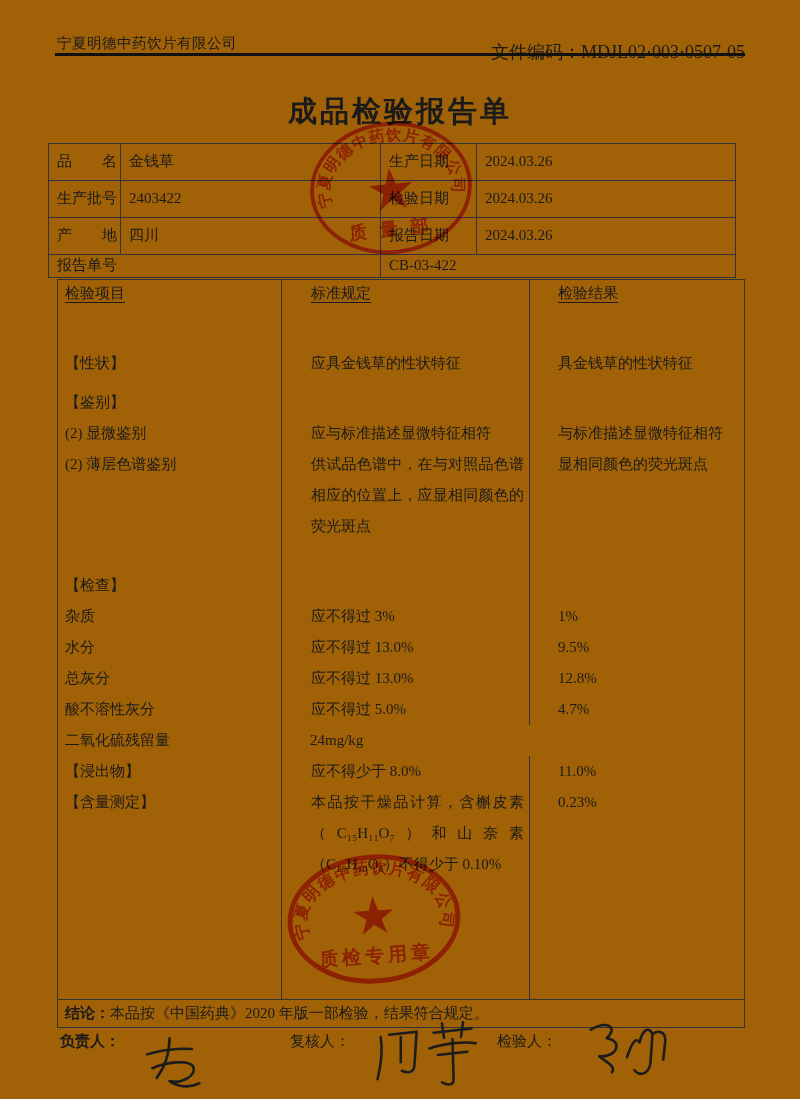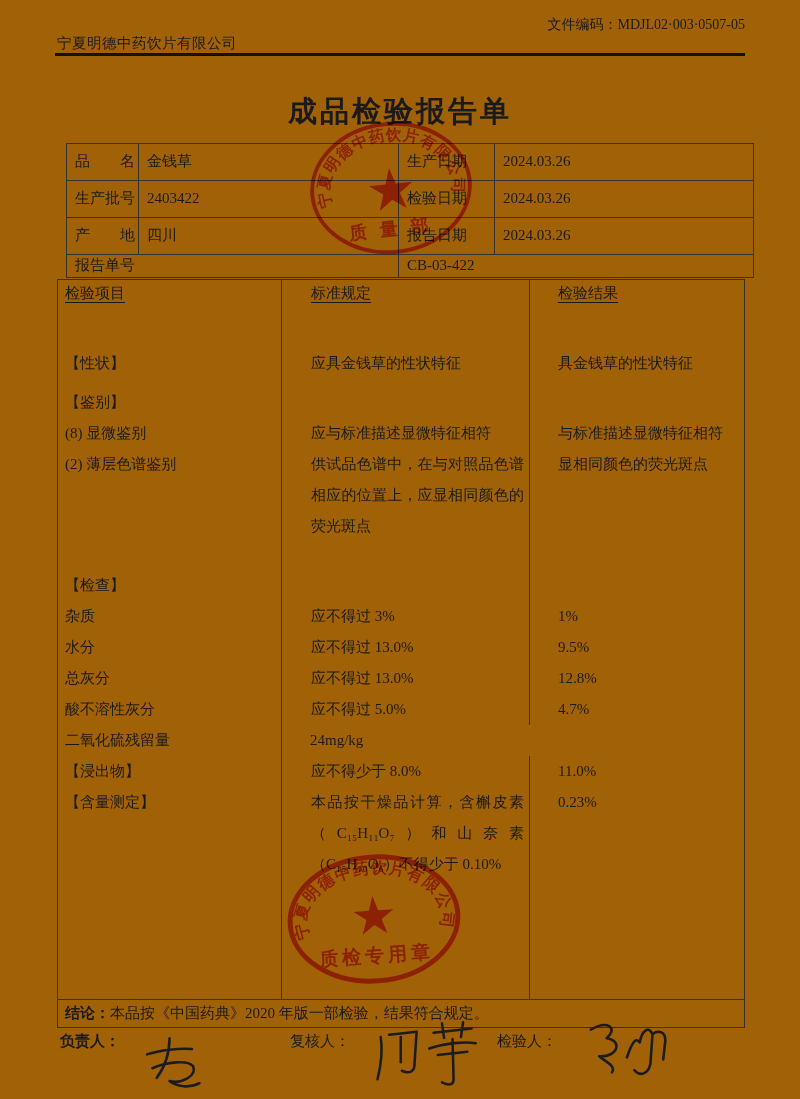--- a/index.html
+++ b/index.html
@@ -3,26 +3,26 @@
 <meta charset="utf-8">
 <style>
   html,body{margin:0;padding:0;background:#e8e8e8;}
   .page{
     position:relative;width:800px;height:1099px;background:#a16207;
     font-family:"Liberation Serif","DejaVu Serif",serif;
     color:#1a1a1a;overflow:hidden;
   }
   
   .hdr-company{position:absolute;left:57px;top:34px;font-size:14.5px;letter-spacing:.5px;}
-  .hdr-code{position:absolute;right:55px;top:16px;font-size:14px;}
+  .hdr-code{position:absolute;right:55px;top:40px;font-size:18px;}
   .hdr-rule{position:absolute;left:55px;top:53px;width:690px;height:3px;background:#111;}
   .doc-title{position:absolute;left:0;top:92px;width:800px;text-align:center;
     font-size:29px;font-weight:bold;letter-spacing:3px;}
   
-  .info-table{position:absolute;left:66px;top:143px;width:688px;border:1px solid #333;box-sizing:border-box;background:transparent;}
+  .info-table{position:absolute;left:48px;top:143px;width:688px;border:1px solid #333;box-sizing:border-box;background:transparent;}
   .irow{display:grid;grid-template-columns:72px 260px 96px 1fr;height:36px;line-height:35px;border-bottom:1px solid #333;font-size:15px;}
   .irow:last-child{border-bottom:none;grid-template-columns:332px 1fr;height:22px;line-height:21px;}
   .ic{padding-left:8px;overflow:hidden;white-space:nowrap;box-sizing:border-box;}
   .ic.bdr{border-right:1px solid #333;}
   
   .main-table{position:absolute;left:57px;top:279px;width:688px;border:1px solid #333;box-sizing:border-box;}
   .main-cols{display:flex;flex-direction:column;height:719px;}
   .row{display:grid;grid-template-columns:224px 228px 1fr;min-height:31px;line-height:31px;font-size:15px;gap:20px;}
   .row .c1{border-right:1px solid #333;padding-left:7px;box-sizing:border-box;}
   .row .c2{border-right:1px solid #333;padding:0 5px 0 9px;box-sizing:border-box;}
@@ -99,21 +99,21 @@
           <div class="c1"></div>
           <div class="c2"></div>
           <div class="c3"></div>
         </div>
       <div class="row">
         <div class="c1">【鉴别】</div>
         <div class="c2"></div>
         <div class="c3"></div>
       </div>
       <div class="row">
-        <div class="c1">(8) 显微鉴别</div>
+        <div class="c1">(2) 显微鉴别</div>
         <div class="c2">应与标准描述显微特征相符</div>
         <div class="c3">与标准描述显微特征相符</div>
       </div>
       <div class="row">
         <div class="c1">(2) 薄层色谱鉴别</div>
         <div class="c2 just">供试品色谱中，在与对照品色谱相应的位置上，应显相同颜色的荧光斑点</div>
         <div class="c3">显相同颜色的荧光斑点</div>
       </div>
       <div class="row sp28">
           <div class="c1"></div>

